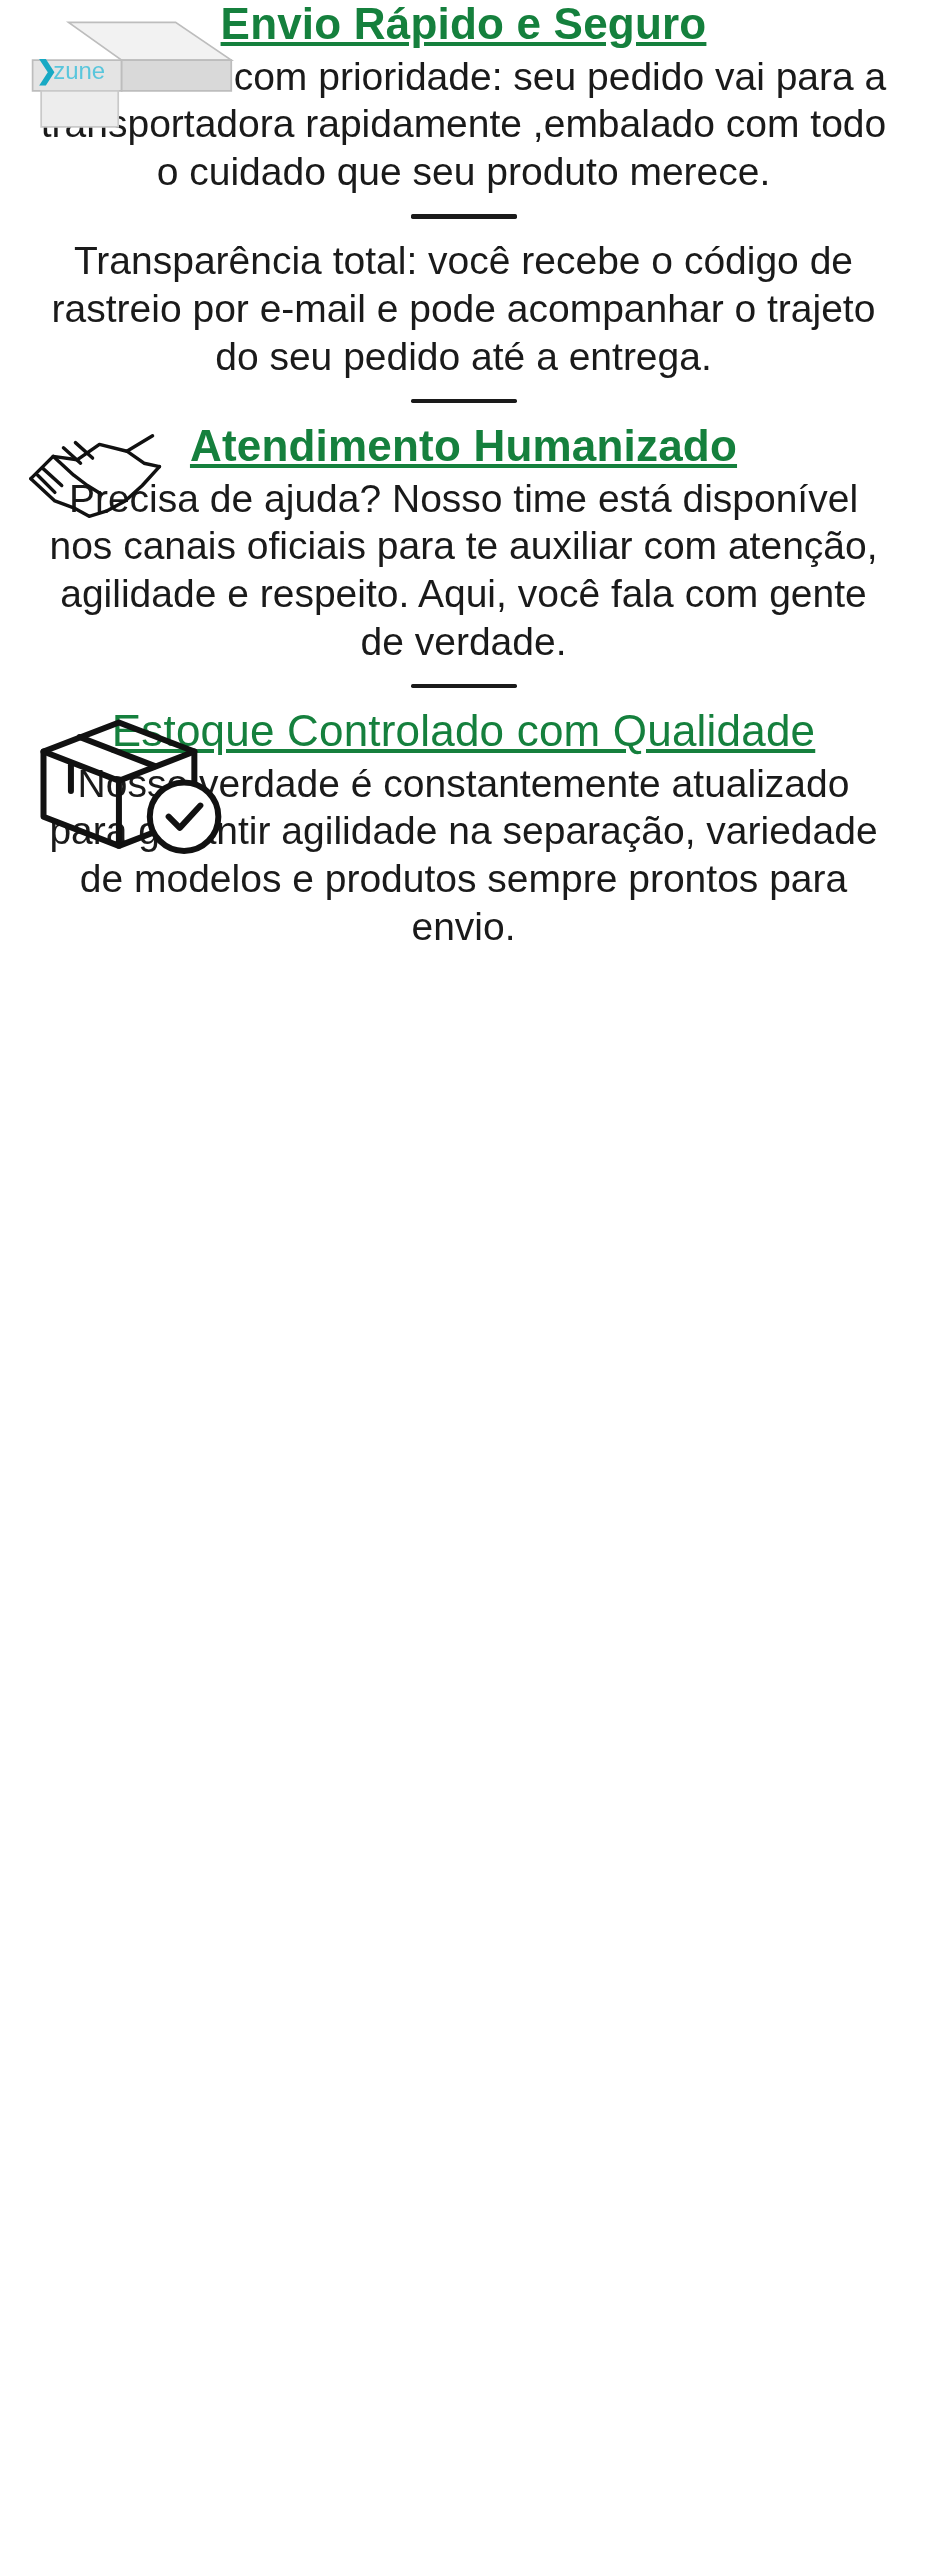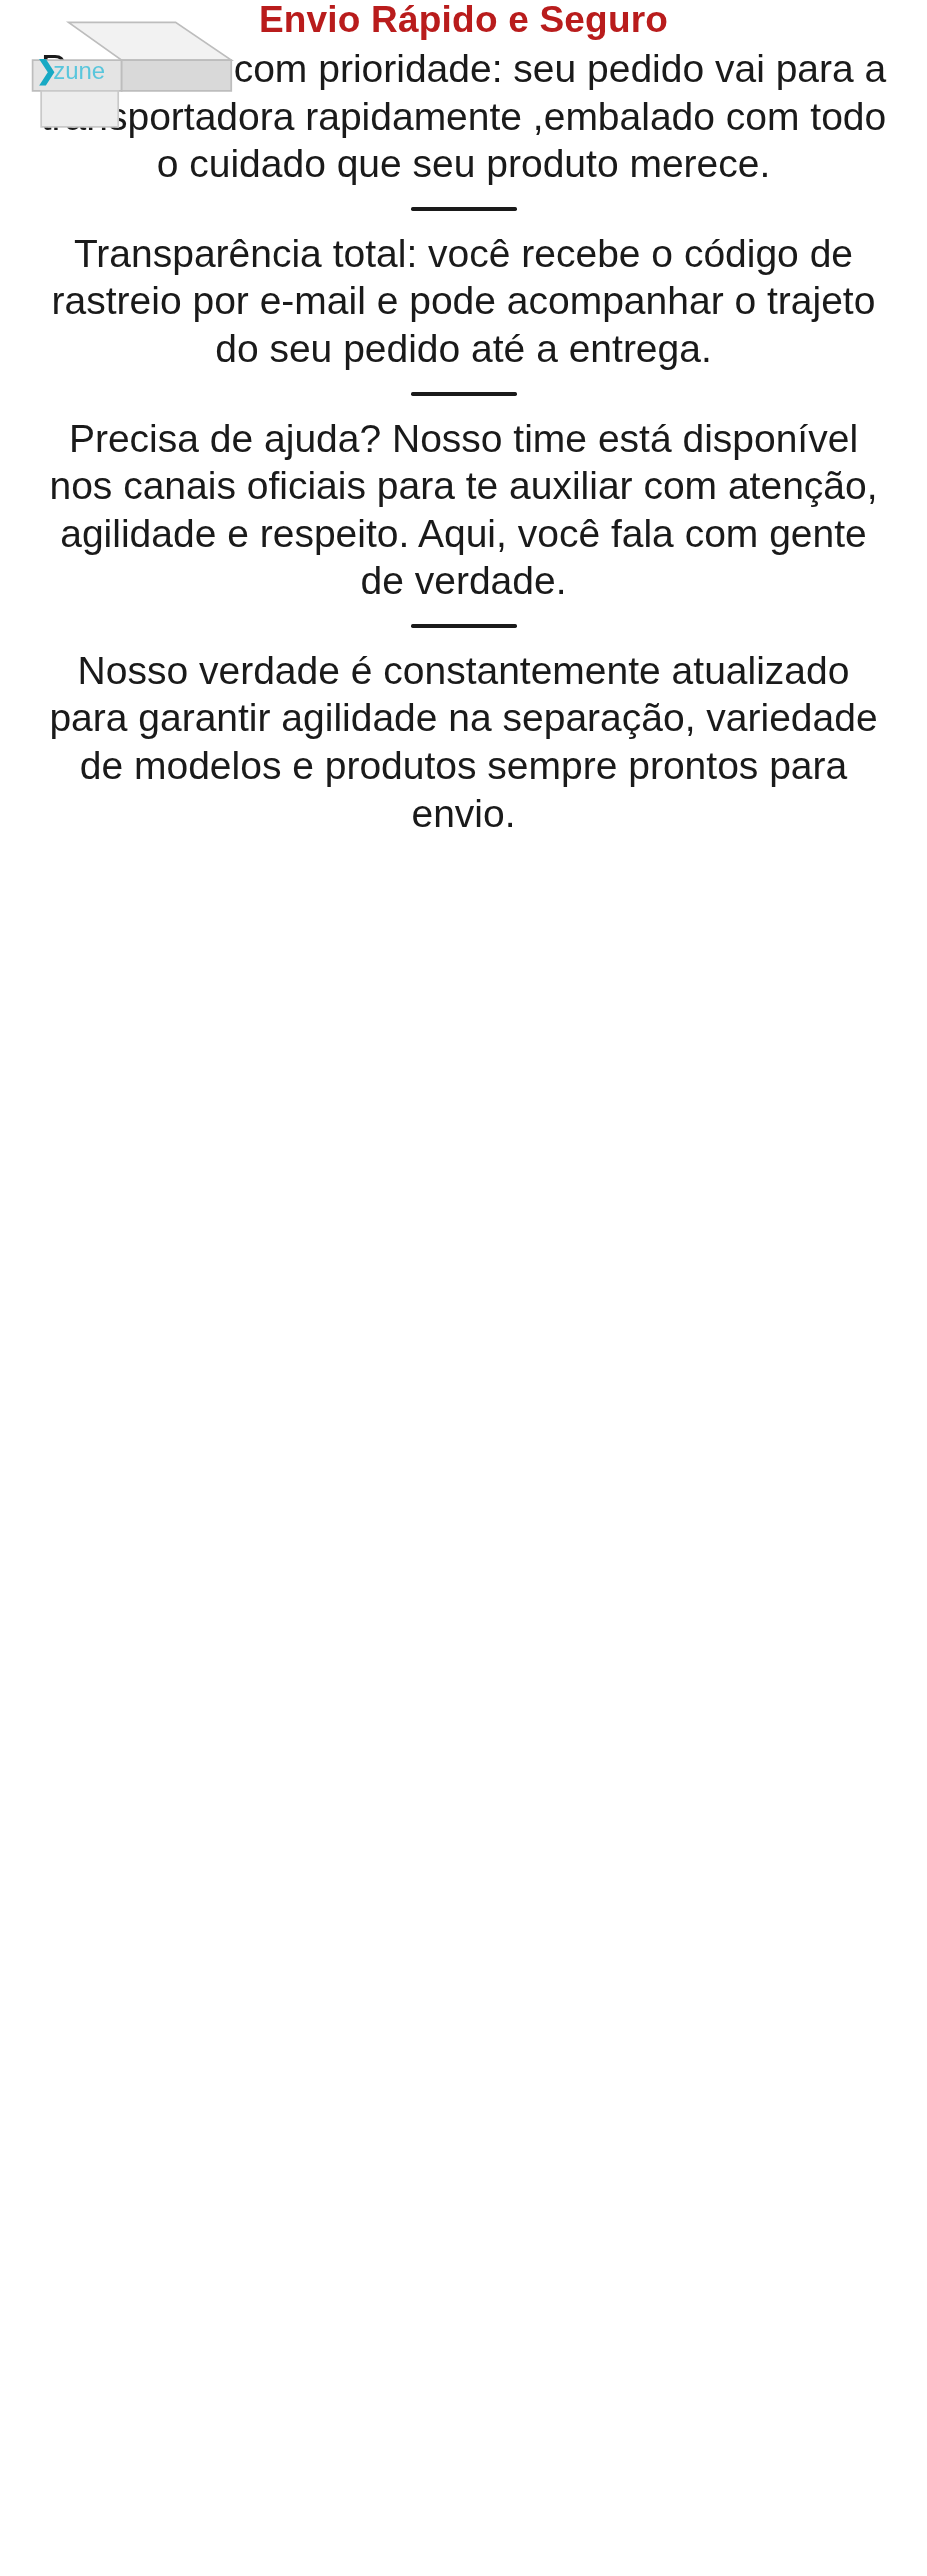--- a/index.html
+++ b/index.html
@@ -21,26 +21,27 @@
     box-sizing: border-box;
     padding: 0 17px;
   }
 
   .section {
     position: relative;
     text-align: center;
   }
 
   .section-title {
-    color: #b91c1c;
+    color: #15803d;
     font-weight: bold;
-    font-size: 37px;
+    font-size: 44px;
     line-height: 1.08;
     margin: 0 0 5.2px 0;
     letter-spacing: 0.2px;
+    text-decoration: underline;
   }
   .section-title.light {
     font-weight: normal;
   }
 
   .section-body {
     font-size: 39px;
     line-height: 1.22;
     margin: 0;
     padding: 0 19px;
@@ -110,23 +111,57 @@
 
   <div class="divider"></div>
 
   <div class="section" id="sec-acompanhe">
     <p class="section-body"><b>Transparência</b><span> total: você recebe o </span><b>código</b><span> de rastreio por e-mail e pode acompanhar o </span><b>trajeto</b><span> do seu pedido até a </span><b>entrega</b><span>.</span></p>
   </div>
 
   <div class="divider"></div>
 
   <div class="section" id="sec-atendimento">
+    <div class="title-row">
+      <span class="icon icon-handshake">
+        <svg width="150" height="103" viewBox="0 0 175 120" xmlns="http://www.w3.org/2000/svg">
+          <g fill="none" stroke="#111111" stroke-width="4" stroke-linecap="round" stroke-linejoin="round">
+            <path d="M8 66 L34 40 L62 44 L88 26 L120 34 L150 16"></path>
+            <path d="M8 66 L36 92 L58 100 L76 110 L96 104"></path>
+            <path d="M34 40 L58 62 L74 74 L90 84"></path>
+            <path d="M46 30 L66 48"></path>
+            <path d="M60 24 L80 42"></path>
+            <path d="M96 104 L118 92 L138 74 L158 52"></path>
+            <path d="M120 34 L140 48 L158 52"></path>
+            <path d="M22 54 L44 74"></path>
+            <path d="M16 62 L36 82"></path>
+          </g>
+        </svg>
+      </span>
+      <h2 class="section-title">Atendimento Humanizado</h2>
+    </div>
     <p class="section-body"><span>Precisa de </span><b>ajuda</b><span>? Nosso time está disponível nos canais oficiais para te auxiliar com atenção, agilidade e respeito. Aqui, </span><b>você fala com gente de verdade</b><span>.</span></p>
   </div>
 
   <div class="divider"></div>
 
   <div class="section" id="sec-estoque">
+    <div class="title-row">
+      <span class="icon icon-package">
+        <svg width="215" height="150" viewBox="0 0 250 175" xmlns="http://www.w3.org/2000/svg">
+          <g fill="none" stroke="#111111" stroke-width="7" stroke-linejoin="round" stroke-linecap="round">
+            <polygon points="20,52 108,18 196,52 108,86"></polygon>
+            <polyline points="20,52 20,128 108,162 196,128 196,52"></polyline>
+            <line x1="108" y1="86" x2="108" y2="162"></line>
+            <line x1="62" y1="35" x2="150" y2="69"></line>
+            <line x1="52" y1="68" x2="52" y2="98"></line>
+            <circle cx="184" cy="128" r="40" fill="#ffffff"></circle>
+            <polyline points="166,128 179,141 203,115"></polyline>
+          </g>
+        </svg>
+      </span>
+      <h2 class="section-title light">Estoque Controlado com Qualidade</h2>
+    </div>
     <p class="section-body"><span>Nosso </span><b>verdade</b><span> é constantemente </span><b>atualizado</b><span> para garantir agilidade na separação, variedade de modelos e produtos sempre </span><b>prontos para envio.</b></p>
   </div>
 
 </div>
 
 
 </body></html>

